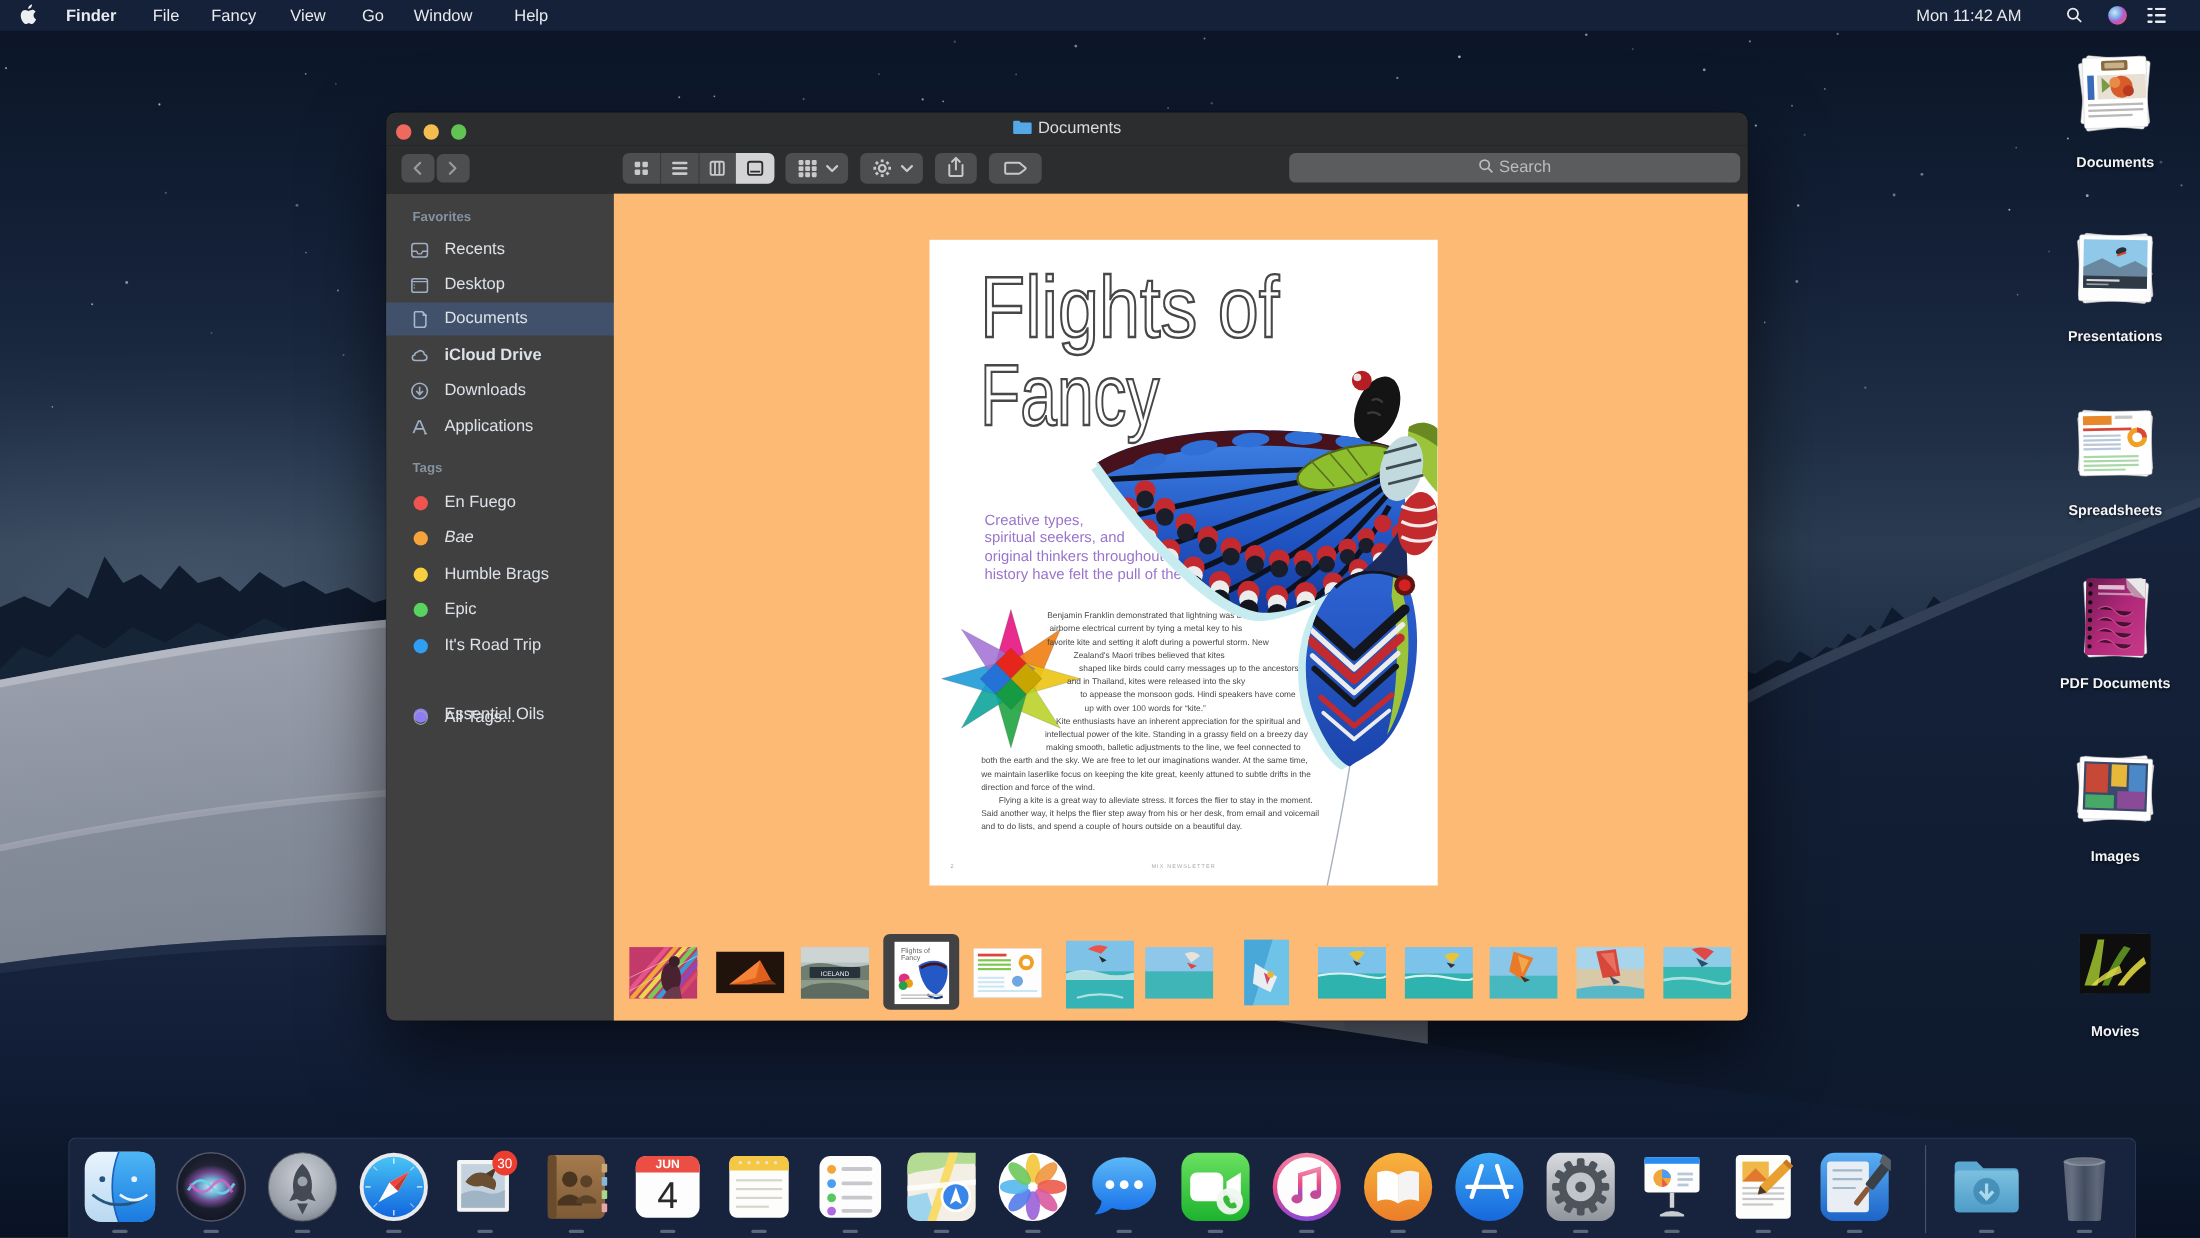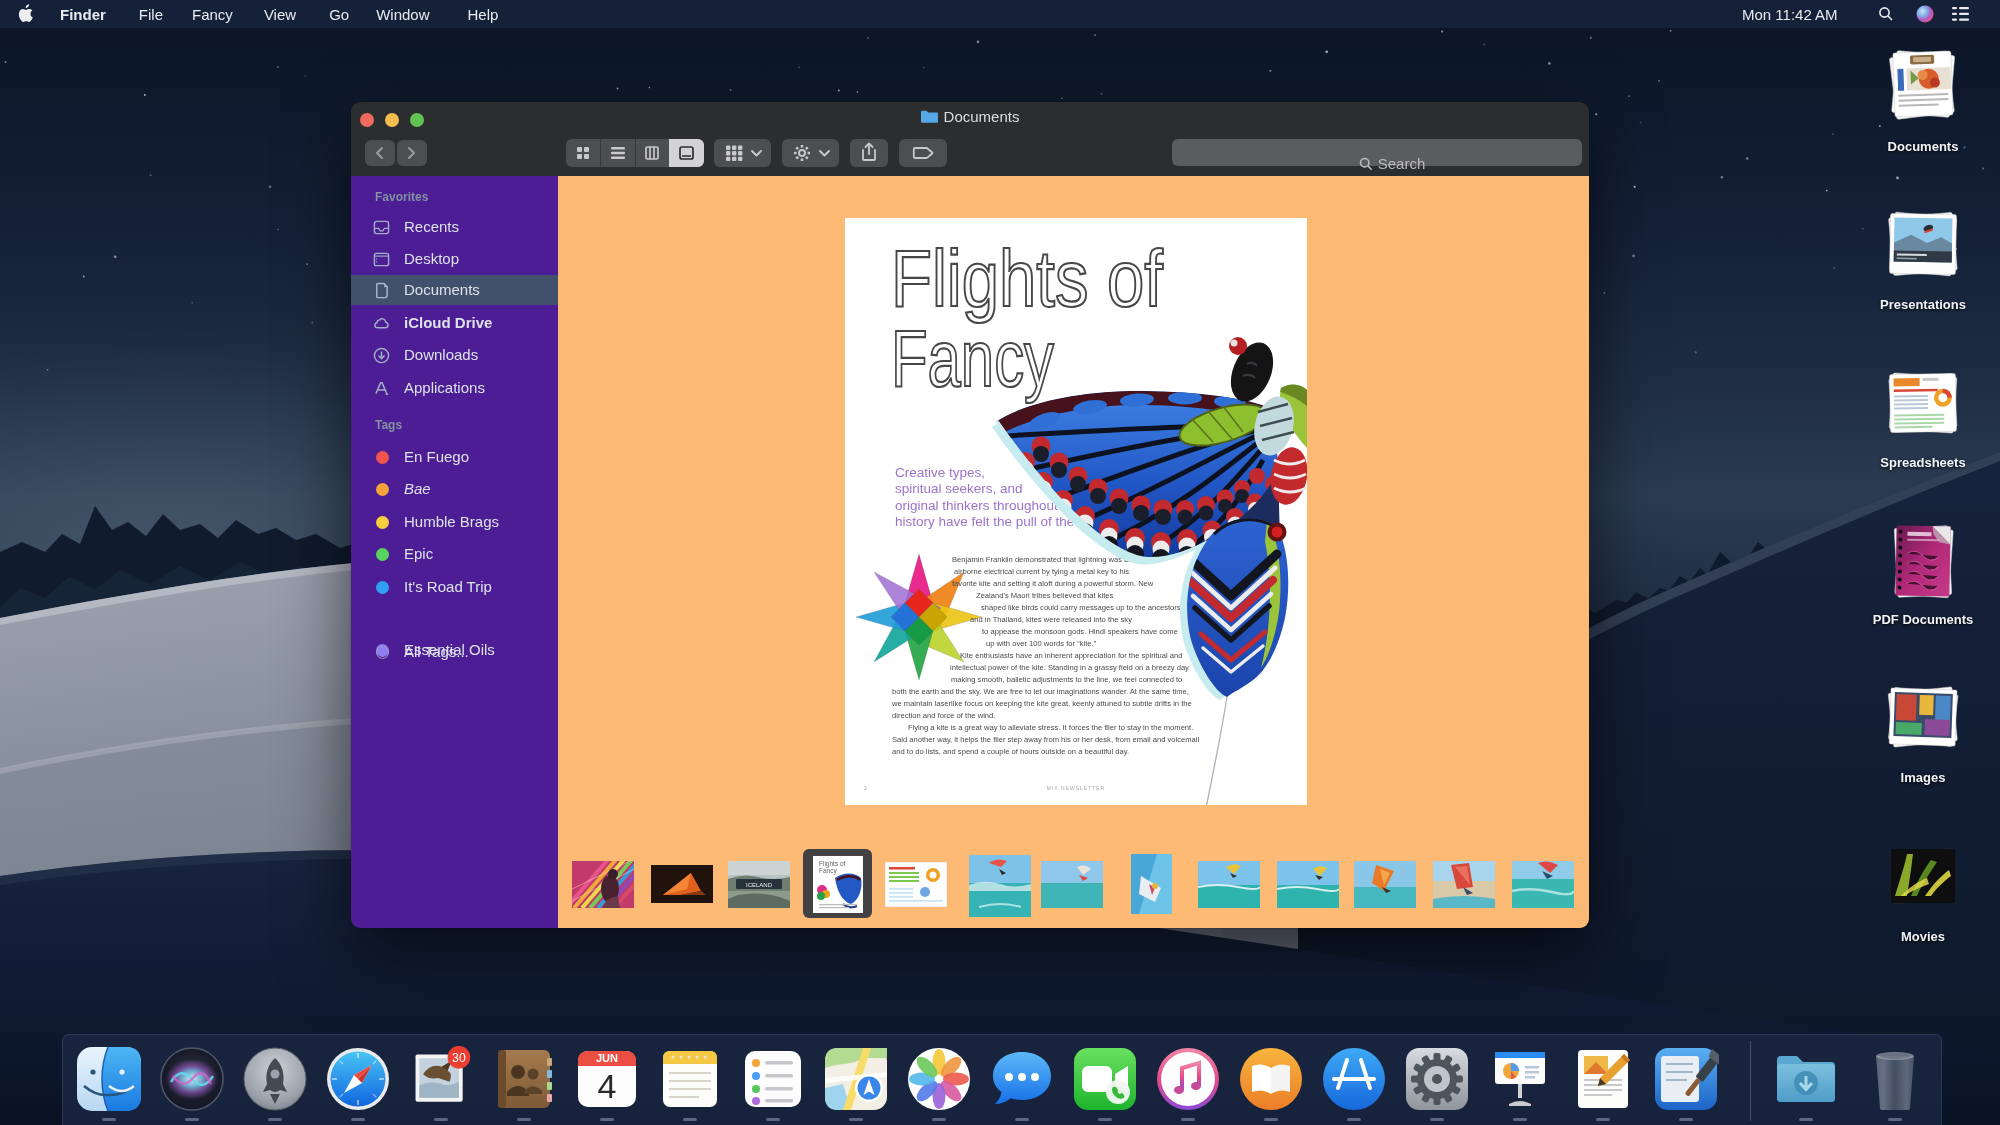--- a/index.html
+++ b/index.html
@@ -12,21 +12,21 @@
 #menubar .mi{margin-right:0;}
 
 #win{position:absolute;left:351px;top:102px;width:1238px;height:826px;border-radius:9px;
 box-shadow:0 28px 70px rgba(0,0,0,.62),0 0 1px rgba(0,0,0,.8);z-index:20;overflow:hidden;background:#0d0d0e;}
 #titlebar{position:absolute;left:0;top:0;width:100%;height:30px;background:#2c2d2f;}
 #toolbar{position:absolute;left:0;top:30px;width:100%;height:44px;background:#2c2d2f;border-bottom:1px solid #151516;}
 .tl{position:absolute;top:11px;width:14px;height:14px;border-radius:50%;}
 .tbtn{position:absolute;top:7px;height:28px;background:#4d4e50;border-radius:6px;}
 #wtitle{position:absolute;top:6px;left:0;width:100%;text-align:center;color:#dcdcdd;font-size:15px;font-weight:400;}
 
-#sidebar{position:absolute;left:0;top:74px;width:207px;height:752px;background:#4c1d95;}
+#sidebar{position:absolute;left:0;top:74px;width:207px;height:752px;background:#404040;}
 .shead{position:absolute;left:24px;color:#8492a1;font-size:12px;font-weight:700;}
 .srow{position:absolute;left:0;width:207px;height:30px;color:#dde2e8;font-size:15px;}
 .srow .lbl{position:absolute;left:53px;top:6px;}
 .srow .ic{position:absolute;left:22px;top:7px;width:17px;height:17px;}
 .dot{position:absolute;left:25px;top:9px;width:13px;height:13px;border-radius:50%;}
 
 #content{position:absolute;left:207px;top:74px;width:1031px;height:752px;background:#fdba74;}
 #page{position:absolute;left:287px;top:42px;width:462px;height:587px;background:#fff;overflow:hidden;}
 
 #dock{position:absolute;left:62px;top:1034px;width:1878px;height:91px;background:rgba(27,39,66,.82);
@@ -298,21 +298,21 @@
    <line x1="19" y1="5" x2="19" y2="15"></line>
           <path d="M15.5,8 L19,4.5 L22.5,8" stroke-linejoin="round"></path>
   </svg>
 
   <div class="tbtn" style="left:548px;width:48px;"></div>
   <svg class="abs" style="left:548px;top:7px;" width="48" height="28" viewBox="0 0 48 28" fill="none" stroke="#c9c9cb" stroke-width="1.8">
    <path d="M16,9 L27,9 Q28.2,9 29,10 L33,13.2 Q34,14 33,14.8 L29,18 Q28.2,19 27,19 L16,19 Q14.8,19 14.8,17.8 L14.8,10.2 Q14.8,9 16,9 Z" stroke-linejoin="round"></path>
   </svg>
 
   <div class="abs" style="left:821px;top:7px;width:410px;height:27px;background:#5b5c5e;border-radius:6px;color:#bcbcbe;font-size:15px;">
-   <div style="position:absolute;left:0;width:100%;top:16px;text-align:center;margin-left:15px;">
+   <div style="position:absolute;left:0;width:100%;top:4px;text-align:center;">
     <svg width="14" height="14" viewBox="0 0 16 16" fill="none" stroke="#bcbcbe" stroke-width="1.8" style="vertical-align:-2px;margin-right:5px;">
               <circle cx="6.5" cy="6.5" r="4.8"></circle>
               <line x1="10.2" y1="10.2" x2="14.5" y2="14.5"></line>
             </svg>Search</div>
   </div>
  </div>
  <div id="sidebar">
   <div class="shead" style="top:14px;">Favorites</div>
   <div class="srow" style="top:36px;">
           <svg class="ic" viewBox="0 0 18 18" fill="none" stroke="#9fb0c4" stroke-width="1.5">

